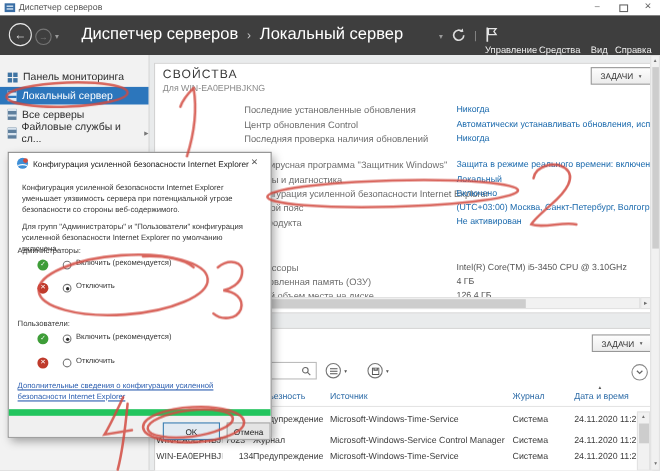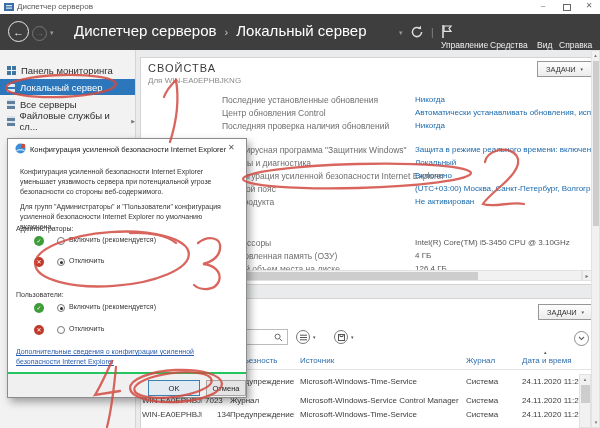--- a/index.html
+++ b/index.html
@@ -55,21 +55,21 @@
   .dlg-p{position:absolute;left:12px;width:214px;font-size:7px;line-height:10px;color:#363636;}
   .dlg-label{position:absolute;left:8px;font-size:7px;color:#363636;}
   .dlg-row{position:absolute;left:0;width:238px;height:12px;}
   .sicon{position:absolute;left:26px;top:0;width:10px;height:10px;border-radius:50%;color:#fff;font-size:6px;line-height:10px;text-align:center;}
   .sicon.green{background:#3e9d38;}
   .sicon.red{background:#bf3a2b;}
   .radio{position:absolute;left:49px;top:1px;width:8px;height:8px;border:1px solid #777;border-radius:50%;background:#fff;box-sizing:border-box;}
   .radio.checked::after{content:"";position:absolute;left:1.5px;top:1.5px;width:3px;height:3px;background:#2f2f2f;border-radius:50%;}
   .dlg-opt{position:absolute;left:61px;top:0;font-size:7px;color:#363636;}
   .dlg-link{position:absolute;left:8px;top:208px;width:220px;font-size:7px;line-height:9.5px;color:#2a5db0;text-decoration:underline;}
-  .dlg-footer{position:absolute;left:0;top:233px;width:238px;height:25px;background:#f0f0f0;border-top:2px solid #22c55e;box-sizing:border-box;}
+  .dlg-footer{position:absolute;left:0;top:233px;width:238px;height:25px;background:#f0f0f0;border-top:6px solid #22c55e;box-sizing:border-box;}
   .btn{position:absolute;top:6px;height:16px;font-size:7.5px;display:flex;align-items:center;justify-content:center;box-sizing:border-box;color:#222;}
   .btn-ok{left:140px;width:52px;background:#e2eaf2;border:1px solid #3c7fb1;}
   .btn-cancel{left:198px;width:40px;background:#e4e4e4;border:1px solid #a6a6a6;}
   
   .anno{left:0;top:0;z-index:100;pointer-events:none;}
 </style>
 </head>
 <body>
 
 <div id="screen">

